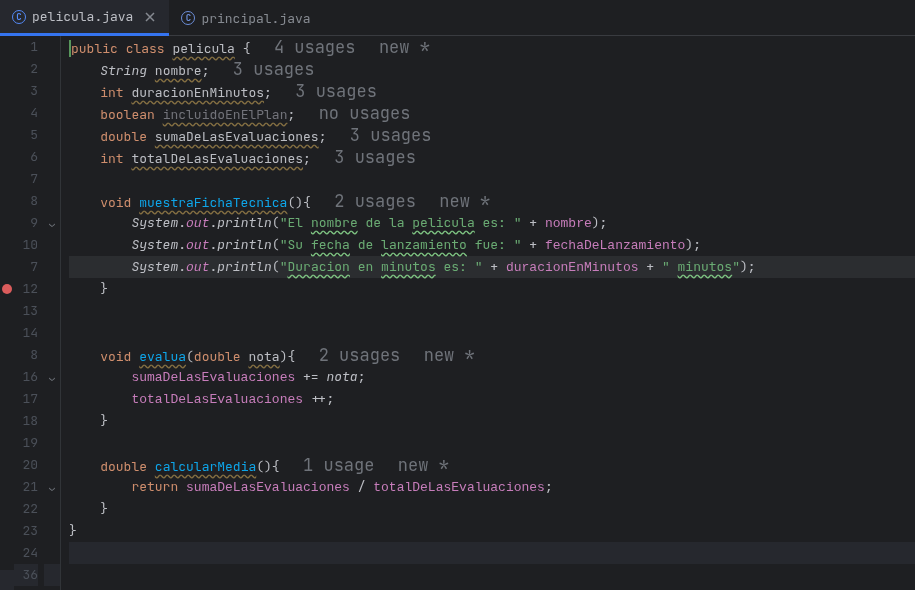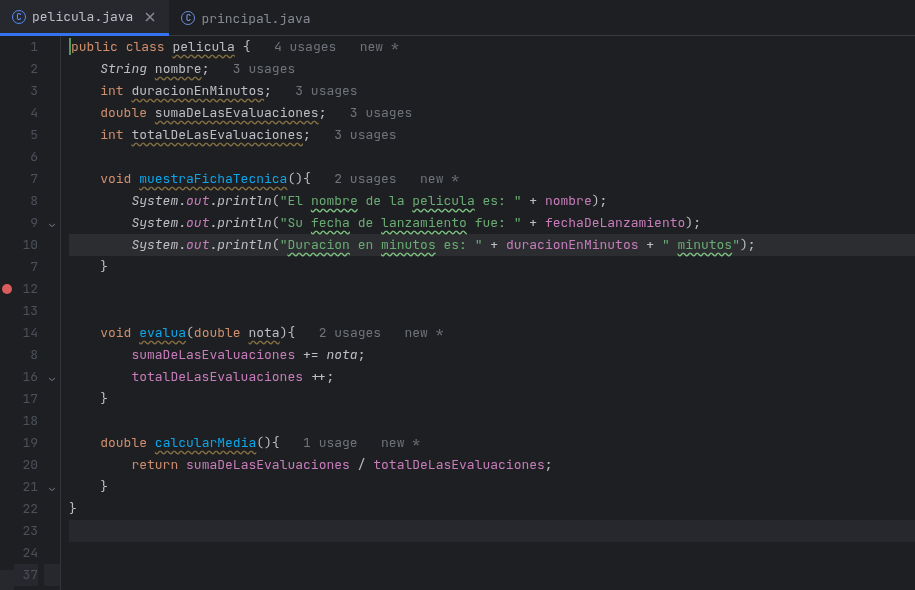--- a/index.html
+++ b/index.html
@@ -104,26 +104,26 @@
     line-height: 22px;
     white-space: pre;
     font-family: 'JetBrains Mono', 'Consolas', monospace;
   }
   .code-line.current { background: #26282e; }
   
   .kw { color: #cf8e6d; }
   .ident { color: #bcbec4; font-style: italic; }
   .underline { text-decoration-line: underline; text-decoration-style: wavy; text-decoration-color: #857042; text-underline-offset: 3px;}
   .method { color: #0ea5e9; }
-  .field-static { color: #c77dbb; font-style: italic; }
+  .field-static { color: #c77dbb; font-style: italic; font-family: Liberation Mono, monospace; }
   .str { color: #6aab73; }
   .str-typo { text-decoration-line: underline; text-decoration-style: wavy; text-decoration-color: #7ec482; text-underline-offset: 3px;}
   .param { color: #bcbec4; }
   .punct { color: #bcbec4; }
-  .hint { color: #6f737a; font-size: 13px; }
+  .hint { color: #6f737a; font-size: 17px; }
   .declname { color: #bcbec4; }
 </style>
 </head>
 <body>
 
 <div class="tabs">
   <div class="tab active">
     <span class="tab-icon">C</span>
     <span>pelicula.java</span>
     <span class="close-icon">
@@ -187,21 +187,21 @@
       <div class="line">8</div>
       <div class="line">16</div>
       <div class="line">17</div>
       <div class="line">18</div>
       <div class="line">19</div>
       <div class="line">20</div>
       <div class="line">21</div>
       <div class="line">22</div>
       <div class="line">23</div>
       <div class="line">24</div>
-      <div class="line current">37</div>
+      <div class="line current">36</div>
     </div>
     <div class="fold-col">
       <div class="line"></div>
         <div class="line"></div>
         <div class="line"></div>
         <div class="line"></div>
       <div class="line"></div>
         <div class="line"></div>
         <div class="line"></div>
         <div class="line"></div>
@@ -222,20 +222,21 @@
         <div class="line"></div>
         <div class="line"></div>
       <div class="line current"></div>
     </div>
   </div>
 
   <div class="code-area">
     <div class="code-line"><span style="border-left:2px solid #57965c;padding-left:0"></span><span class="kw">public</span> <span class="kw">class</span> <span class="declname underline">pelicula</span><span class="punct"> {</span>   <span class="hint">4 usages</span>   <span class="hint">new *</span></div>
     <div class="code-line">    <span class="ident">String</span> <span class="declname underline">nombre</span><span class="punct">;</span>   <span class="hint">3 usages</span></div>
     <div class="code-line">    <span class="kw">int</span> <span class="declname underline">duracionEnMinutos</span><span class="punct">;</span>   <span class="hint">3 usages</span></div>
+    <div class="code-line">    <span class="kw">boolean</span> <span class="declname underline" style="color:#72737a">incluidoEnElPlan</span><span class="punct">;</span>   <span class="hint">no usages</span></div>
     <div class="code-line">    <span class="kw">double</span> <span class="declname underline">sumaDeLasEvaluaciones</span><span class="punct">;</span>   <span class="hint">3 usages</span></div>
     <div class="code-line">    <span class="kw">int</span> <span class="declname underline">totalDeLasEvaluaciones</span><span class="punct">;</span>   <span class="hint">3 usages</span></div>
     <div class="code-line"></div>
     <div class="code-line">    <span class="kw">void</span> <span class="method underline">muestraFichaTecnica</span><span class="punct">(){</span>   <span class="hint">2 usages</span>   <span class="hint">new *</span></div>
     <div class="code-line">        <span class="ident">System</span><span class="punct">.</span><span class="field-static">out</span><span class="punct">.</span><span class="ident">println</span><span class="punct">(</span><span class="str">"El </span><span class="str str-typo">nombre</span><span class="str"> de la </span><span class="str str-typo">pelicula</span><span class="str"> es: "</span><span class="punct"> + </span><span class="field-static" style="color:#c77dbb;font-style:normal">nombre</span><span class="punct">);</span></div>
     <div class="code-line">        <span class="ident">System</span><span class="punct">.</span><span class="field-static">out</span><span class="punct">.</span><span class="ident">println</span><span class="punct">(</span><span class="str">"Su </span><span class="str str-typo">fecha</span><span class="str"> de </span><span class="str str-typo">lanzamiento</span><span class="str"> fue: "</span><span class="punct"> + </span><span class="field-static" style="color:#c77dbb;font-style:normal">fechaDeLanzamiento</span><span class="punct">);</span></div>
     <div class="code-line" style="background:#2b2d30">        <span class="ident">System</span><span class="punct">.</span><span class="field-static">out</span><span class="punct">.</span><span class="ident">println</span><span class="punct">(</span><span class="str">"</span><span class="str str-typo">Duracion</span><span class="str"> en </span><span class="str str-typo">minutos</span><span class="str"> es: "</span><span class="punct"> + </span><span class="field-static" style="color:#c77dbb;font-style:normal">duracionEnMinutos</span><span class="punct"> + </span><span class="str">" </span><span class="str str-typo">minutos</span><span class="str">"</span><span class="punct">);</span></div>
     <div class="code-line">    <span class="punct">}</span></div>
     <div class="code-line"></div>
     <div class="code-line"></div>

